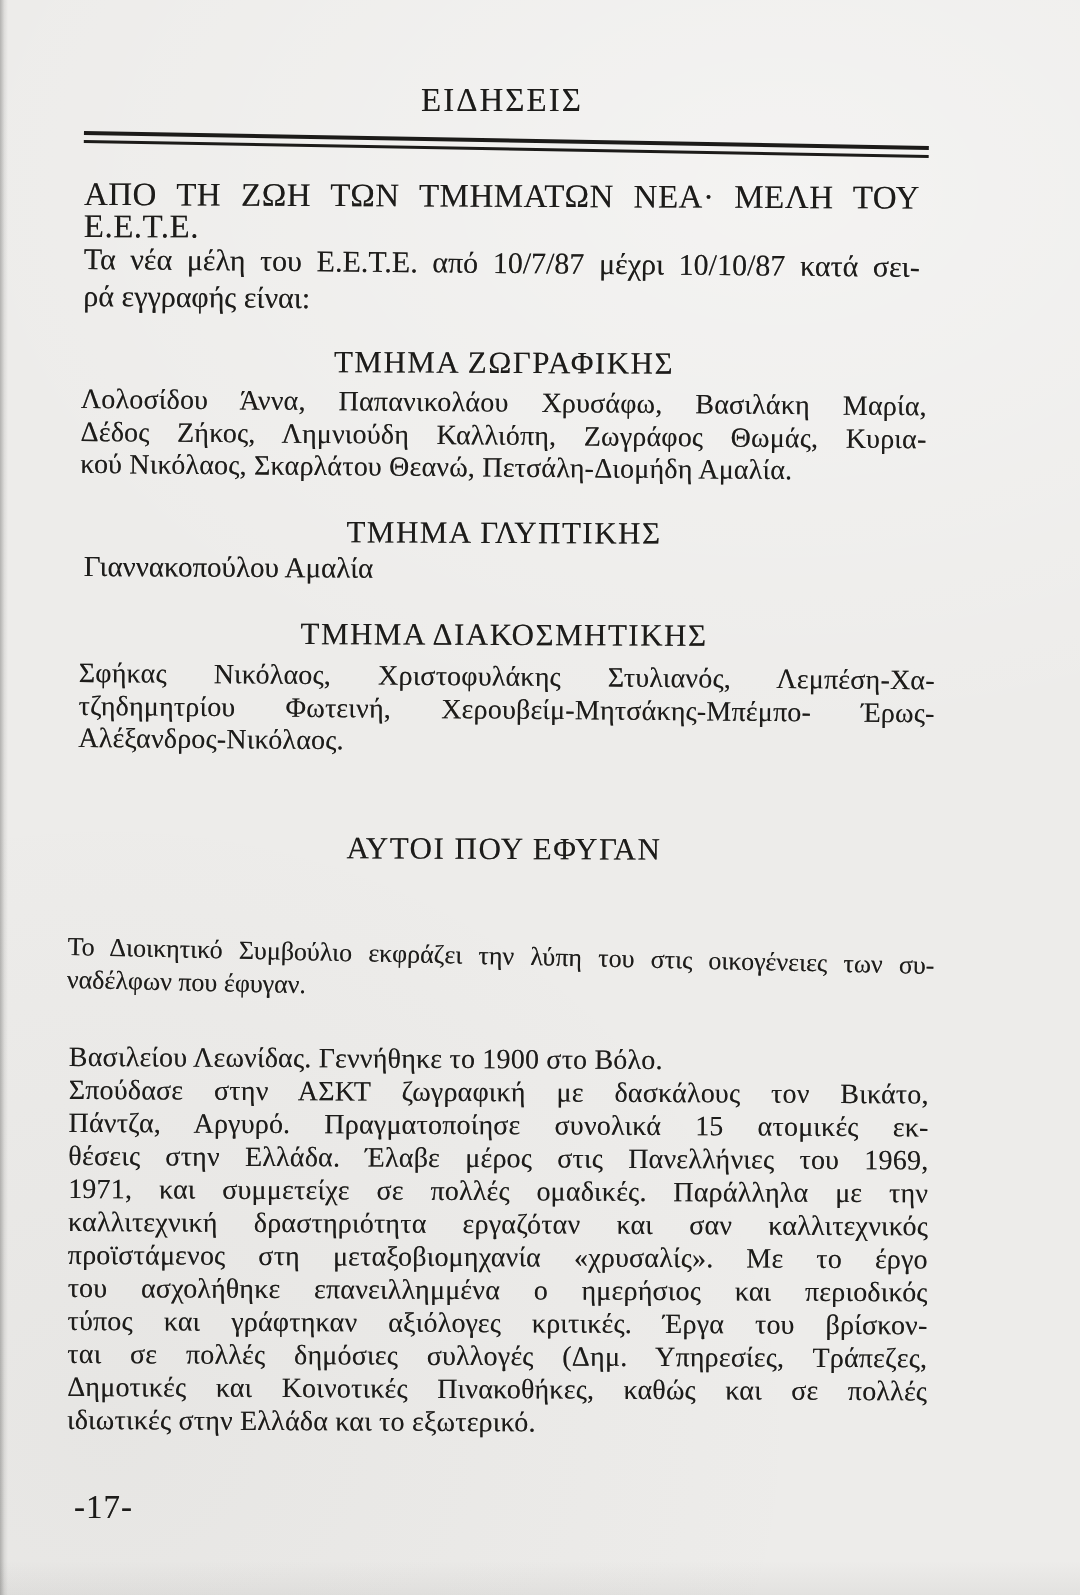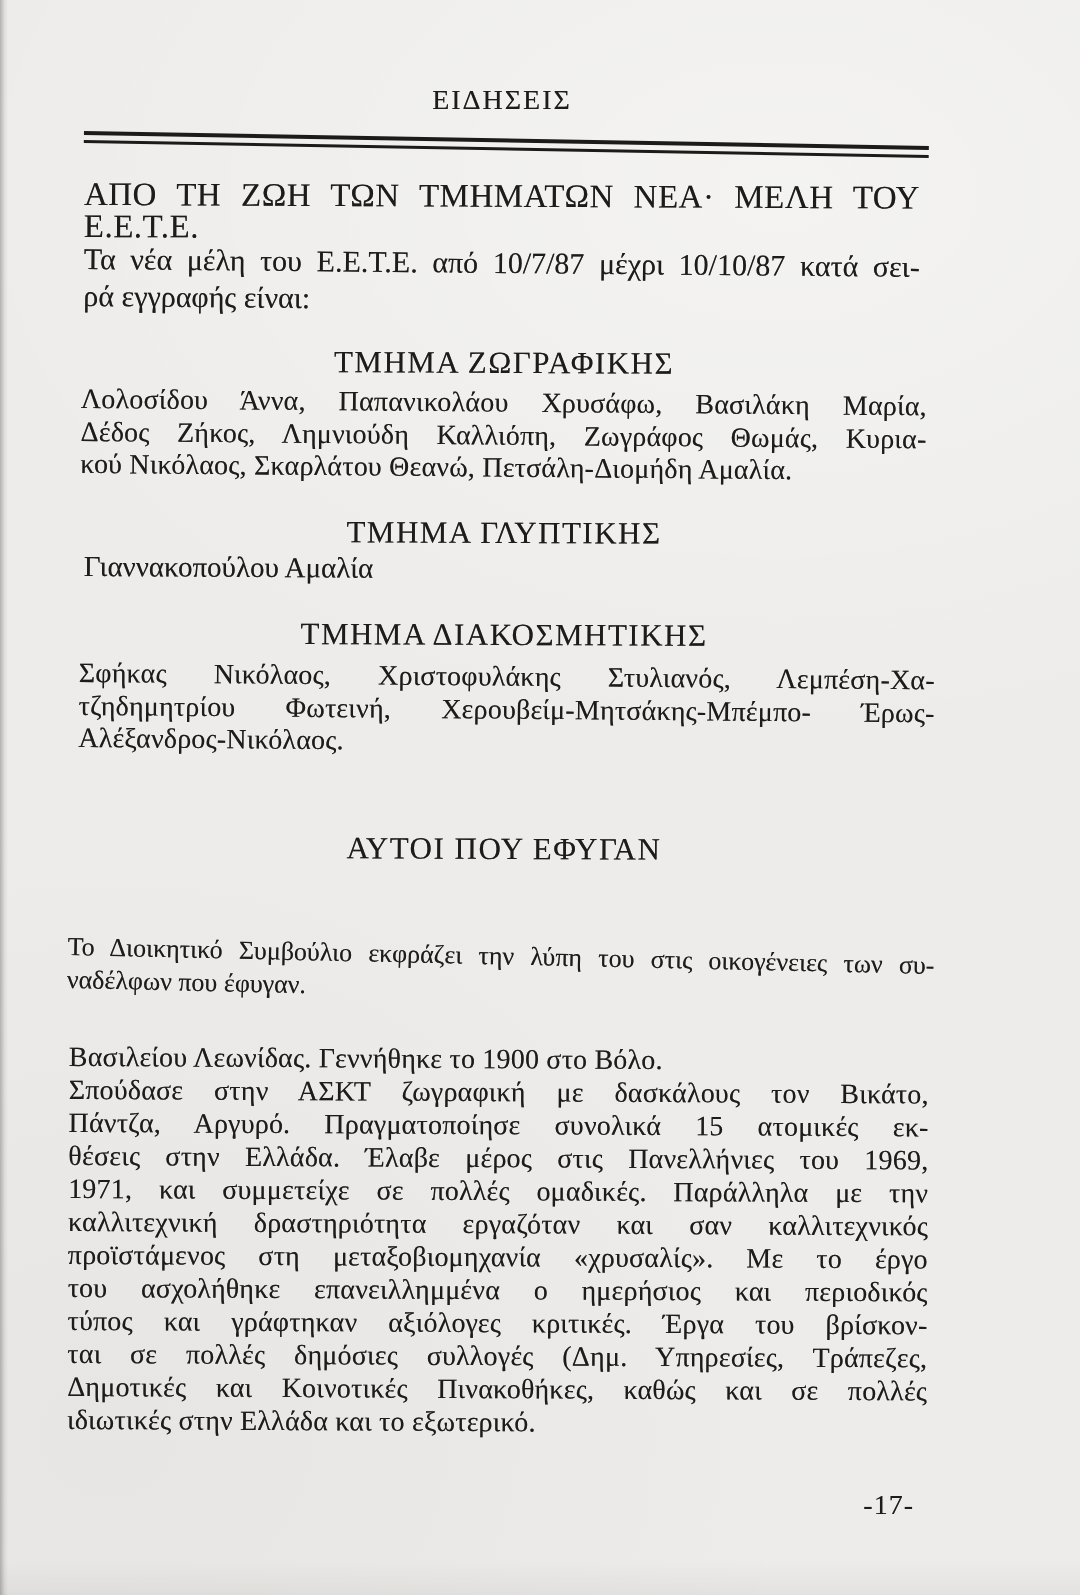--- a/index.html
+++ b/index.html
@@ -17,21 +17,21 @@
   
   body::before{
     content:"";position:absolute;left:0;top:0;bottom:0;width:8px;
     background:linear-gradient(90deg, rgba(45,45,43,.30), rgba(45,45,43,.08) 55%, rgba(45,45,43,0));
     pointer-events:none;z-index:5;
   }
   .blk{position:absolute;text-shadow:0 0 .6px rgba(25,25,22,.55);}
   .line{white-space:nowrap;}
   .jline{text-align:justify;text-align-last:justify;white-space:normal;}
 
-  .title{top:85px;left:84px;right:160px;font-size:28px;line-height:30px;
+  .title{top:85px;left:84px;right:160px;font-size:33px;line-height:30px;
          letter-spacing:2px;text-align:center;}
 
   .rule{top:131px;left:84px;width:845px;transform:rotate(1.02deg);
         transform-origin:0 0;}
   .rule .r1{height:4px;background:#1c1b19;}
   .rule .r2{height:3px;background:#1c1b19;margin-top:5px;}
 
   .h1{top:178px;left:84px;right:160px;font-size:33px;line-height:32px;
       letter-spacing:.5px;transform:rotate(.25deg);transform-origin:0 0;}
 
@@ -52,21 +52,21 @@
       transform:rotate(.35deg);transform-origin:0 0;}
   .p2{top:657px;left:79px;right:145px;line-height:32.5px;
       transform:rotate(.5deg);transform-origin:0 0;}
 
   .note{top:930px;left:68px;right:145px;font-size:26px;line-height:33px;
         transform:rotate(1.25deg);transform-origin:0 0;}
 
   .p3{top:1040px;left:69px;right:151px;line-height:33px;
       transform:rotate(.3deg);transform-origin:0 0;}
 
-  .pagenum{top:1489px;left:64px;right:166px;font-size:28px;text-align:right;
+  .pagenum{top:1489px;left:74px;right:166px;font-size:33px;text-align:left;
            letter-spacing:1px;}
 </style>
 </head>
 <body>
 
 <div class="blk title">ΕΙΔΗΣΕΙΣ</div>
 
 <div class="blk rule">
   <div class="r1"></div>
   <div class="r2"></div>

